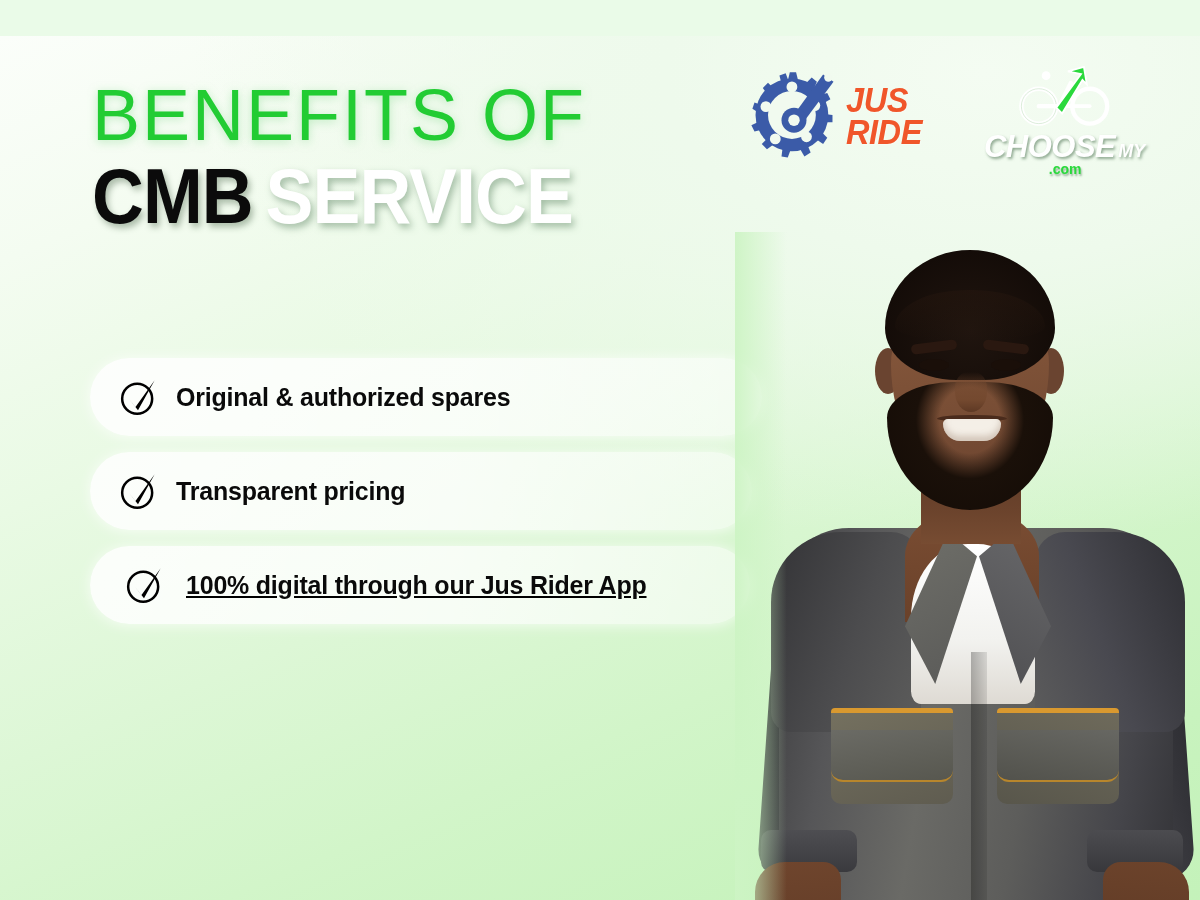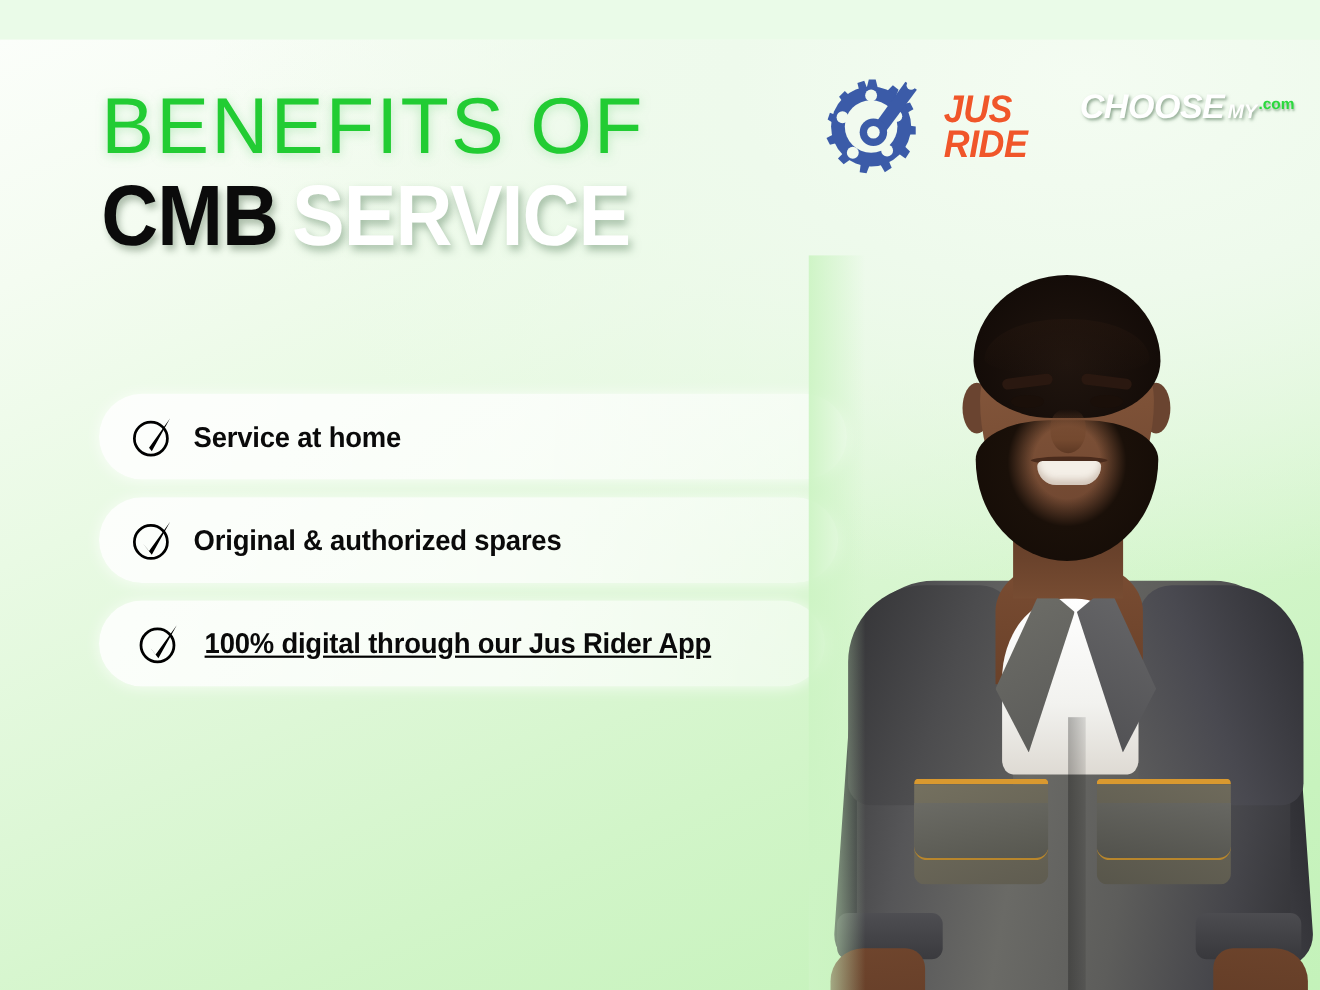--- a/index.html
+++ b/index.html
@@ -60,34 +60,34 @@
     margin-left:14px;
   }
 
   
   #logos {
     position:absolute;
     left:742px; top:28px;
     display:flex; align-items:flex-start; gap:42px;
   }
 
-  .jusride { display:flex; align-items:center; gap:12px; }
+  .jusride { display:flex; align-items:center; }
   .jusride-mark { width:104px; height:104px; flex:0 0 auto; }
   .jusride-text {
     display:flex; flex-direction:column;
     font-weight:800; font-style:italic;
     font-size:35px; line-height:0.92;
     color:#f0562a;
     letter-spacing:-0.5px;
     transform:scaleX(0.93);
     transform-origin:left center;
     text-shadow:1px 1px 0 rgba(255,255,255,0.35);
   }
 
-  .cmbLogo { display:flex; flex-direction:row; align-items:center; width:190px; }
+  .cmbLogo { display:flex; flex-direction:column; align-items:center; width:190px; }
   .cmbLogo-mark { width:104px; height:64px; }
   .cmbLogo-row1 {
     display:flex; align-items:baseline; justify-content:center;
     margin-top:1px;
   }
   .cmbLogo-row2 {
     display:flex; align-items:baseline; justify-content:center;
     margin-top:-4px;
   }
   .cmb-choose {
@@ -372,37 +372,37 @@
         <span class="cmb-my">MY</span>
       </div>
       <div class="cmbLogo-row2">
         <span class="cmb-dotcom">.com</span>
       </div>
     </div>
   </div>
 
   <div id="benefits">
 
-    <div class="pill pill-w1">
-      <svg class="check-icon" viewBox="0 0 48 48">
-        <circle cx="23" cy="26" r="18" fill="none" stroke="#000" stroke-width="3"></circle>
-        <path d="M13 26 L21 36 L44 4 L24 40 Z" fill="#000"></path>
-      </svg>
-      <span class="pill-label">Service at home</span>
-    </div>
 
 
     <div class="pill pill-w3">
       <svg class="check-icon" viewBox="0 0 48 48">
         <circle cx="23" cy="26" r="18" fill="none" stroke="#000" stroke-width="3"></circle>
         <path d="M13 26 L21 36 L44 4 L24 40 Z" fill="#000"></path>
       </svg>
       <span class="pill-label">Original &amp; authorized spares</span>
     </div>
 
+    <div class="pill pill-w4">
+      <svg class="check-icon" viewBox="0 0 48 48">
+        <circle cx="23" cy="26" r="18" fill="none" stroke="#000" stroke-width="3"></circle>
+        <path d="M13 26 L21 36 L44 4 L24 40 Z" fill="#000"></path>
+      </svg>
+      <span class="pill-label">Transparent pricing</span>
+    </div>
 
     <div class="pill pill-w5">
       <svg class="check-icon" viewBox="0 0 48 48">
         <circle cx="23" cy="26" r="18" fill="none" stroke="#000" stroke-width="3"></circle>
         <path d="M13 26 L21 36 L44 4 L24 40 Z" fill="#000"></path>
       </svg>
       <span class="pill-label">100% digital through our Jus Rider App</span>
     </div>
   </div>
 

